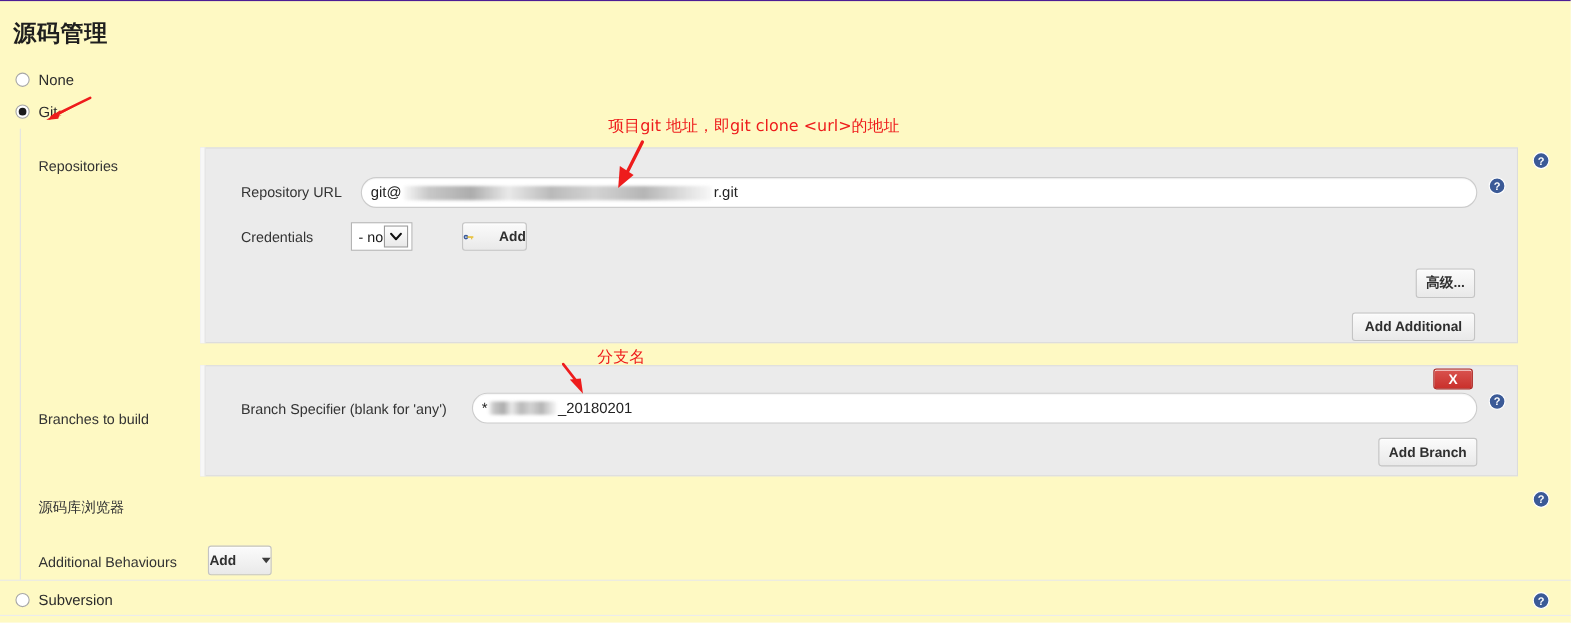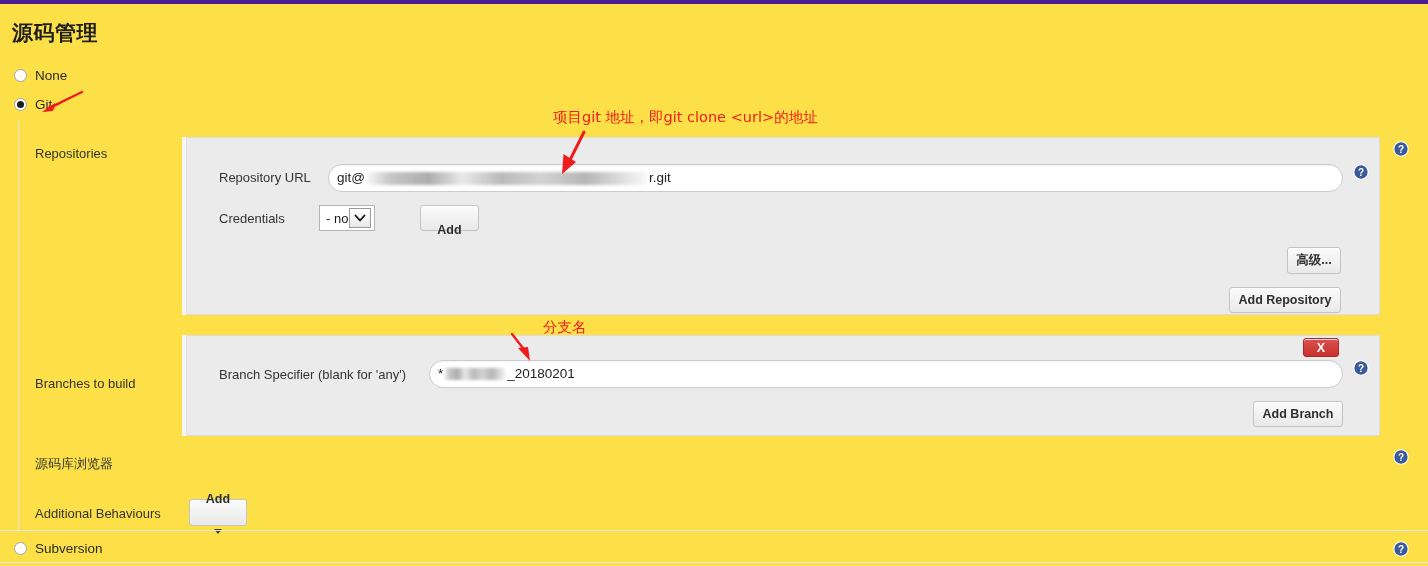--- a/index.html
+++ b/index.html
@@ -14,22 +14,22 @@
     font-size: 13px;
     color: #333;
     overflow: hidden;
     position: relative;
   }
 
   .page {
     position: relative;
     width: 1428px;
     height: 566px;
-    background: #fde047;
-    border-top: 4px solid #4c1d95;
+    background: #fef9c3;
+    border-top: 1px solid #4c1d95;
     box-sizing: border-box;
   }
 
   
   .section-title {
     position: absolute;
     left: 12px;
     top: 15px;
     font-size: 21px;
     font-weight: bold;
@@ -215,21 +215,20 @@
     font-size: 12.5px;
     font-weight: bold;
     color: #2f2f2f;
     display: flex;
     align-items: center;
     justify-content: center;
     gap: 23px;
     cursor: pointer;
     box-shadow: 0 1px 0 rgba(255,255,255,0.8) inset;
     white-space: nowrap;
-    flex-direction: column;
   }
 
   .btn.red {
     background: linear-gradient(#d9534f, #c9302c);
     border: 1px solid #ac2925;
     color: #fff;
     font-weight: bold;
   }
 
   
@@ -339,21 +338,21 @@
         <rect x="11.2" y="6.5" width="1.7" height="2.2" fill="#e8c13c"></rect>
       </svg>
       <span>Add</span>
     </div>
 
     <div class="btn" style="left:1104px; top:109px; width:54px; height:27px;">
       <span>高级...</span>
     </div>
 
     <div class="btn" style="left:1046px; top:149px; width:112px; height:26px;">
-      <span>Add Repository</span>
+      <span>Add Additional</span>
     </div>
   </div>
 
   <div class="help-icon" style="left:1353px; top:160px;">
     <svg width="16" height="16" viewBox="0 0 16 16">
       <circle cx="8" cy="8" r="7.2" fill="#3b5a97" stroke="#fff" stroke-width="1.1"></circle>
       <text x="8" y="11.6" font-family="Liberation Sans, sans-serif" font-size="10" font-weight="bold" fill="#fff" text-anchor="middle">?</text>
     </svg>
   </div>
 

